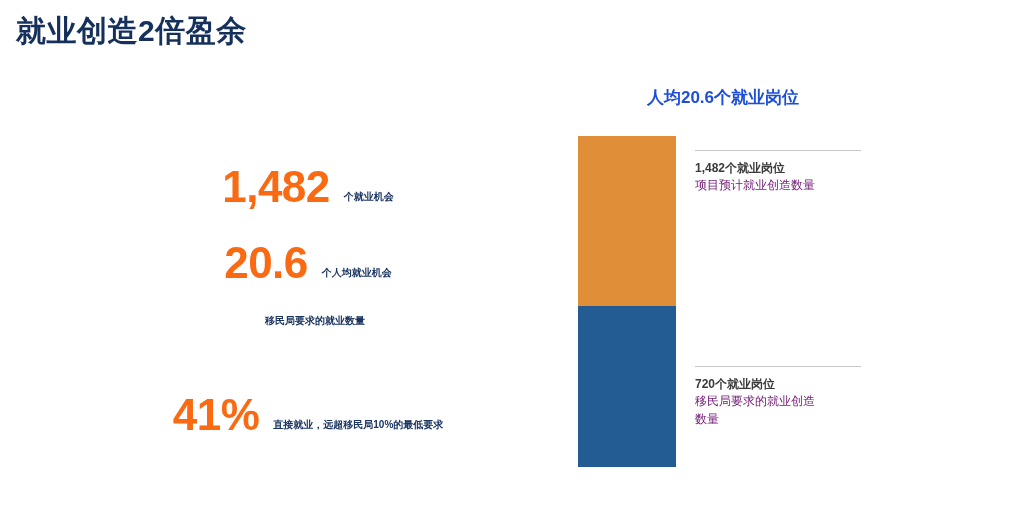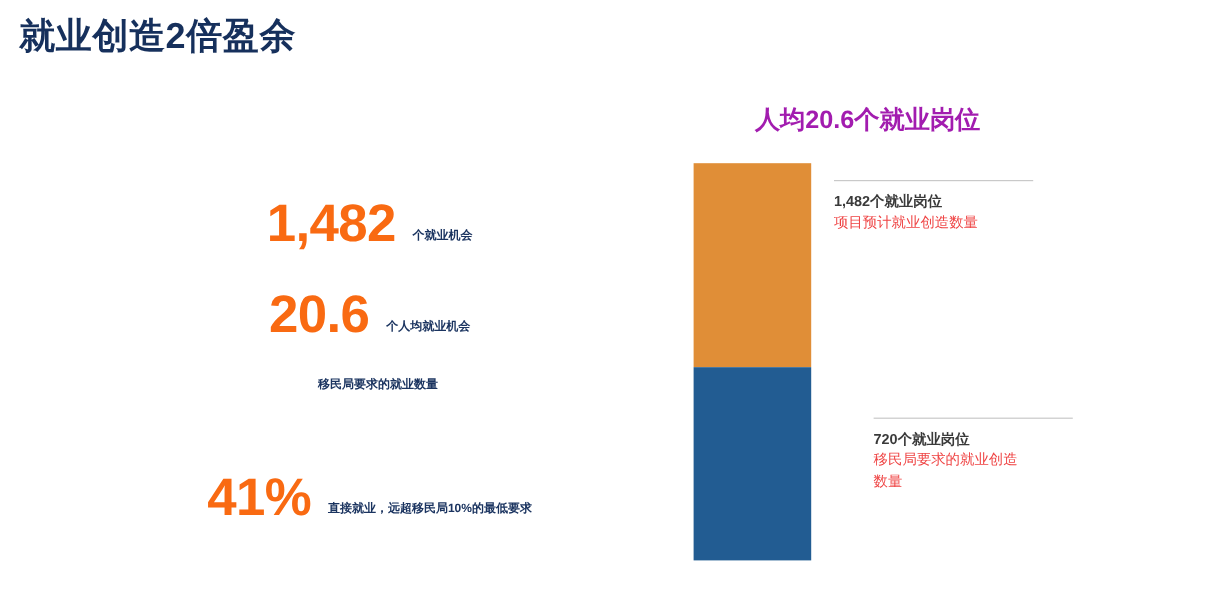--- a/index.html
+++ b/index.html
@@ -69,23 +69,23 @@
     top: -2px;
   }
 
   
   #chart-heading {
     position: absolute;
     left: 578px;
     top: 86px;
     width: 290px;
     text-align: center;
-    font-size: 21px;
+    font-size: 17px;
     font-weight: bold;
-    color: #a21caf;
+    color: #1d4ed8;
     white-space: nowrap;
   }
 
   #bar-wrap {
     position: absolute;
     left: 578px;
     top: 136px;
     width: 98px;
     height: 331px;
   }
@@ -102,39 +102,39 @@
     background: #225c92;
   }
 
   
   .callout {
     position: absolute;
     left: 695px;
     width: 170px;
   }
   #callout-upper { top: 150px; }
-  #callout-lower { top: 348px; margin-left: 33px; }
+  #callout-lower { top: 366px; }
 
   .callout-rule {
     width: 166px;
     height: 1px;
     background: #c9c9c9;
     margin-bottom: 9px;
   }
   .callout-title {
     font-size: 12px;
     font-weight: bold;
     color: #3a3a3a;
     line-height: 1.45;
     white-space: nowrap;
   }
   .callout-desc {
     font-size: 12px;
     font-weight: normal;
-    color: #ef4444;
+    color: #701a75;
     line-height: 1.45;
     width: 120px;
   }
 </style>
 </head>
 <body>
 
 <div id="slide">
 
   <div id="slide-title">就业创造2倍盈余</div>

